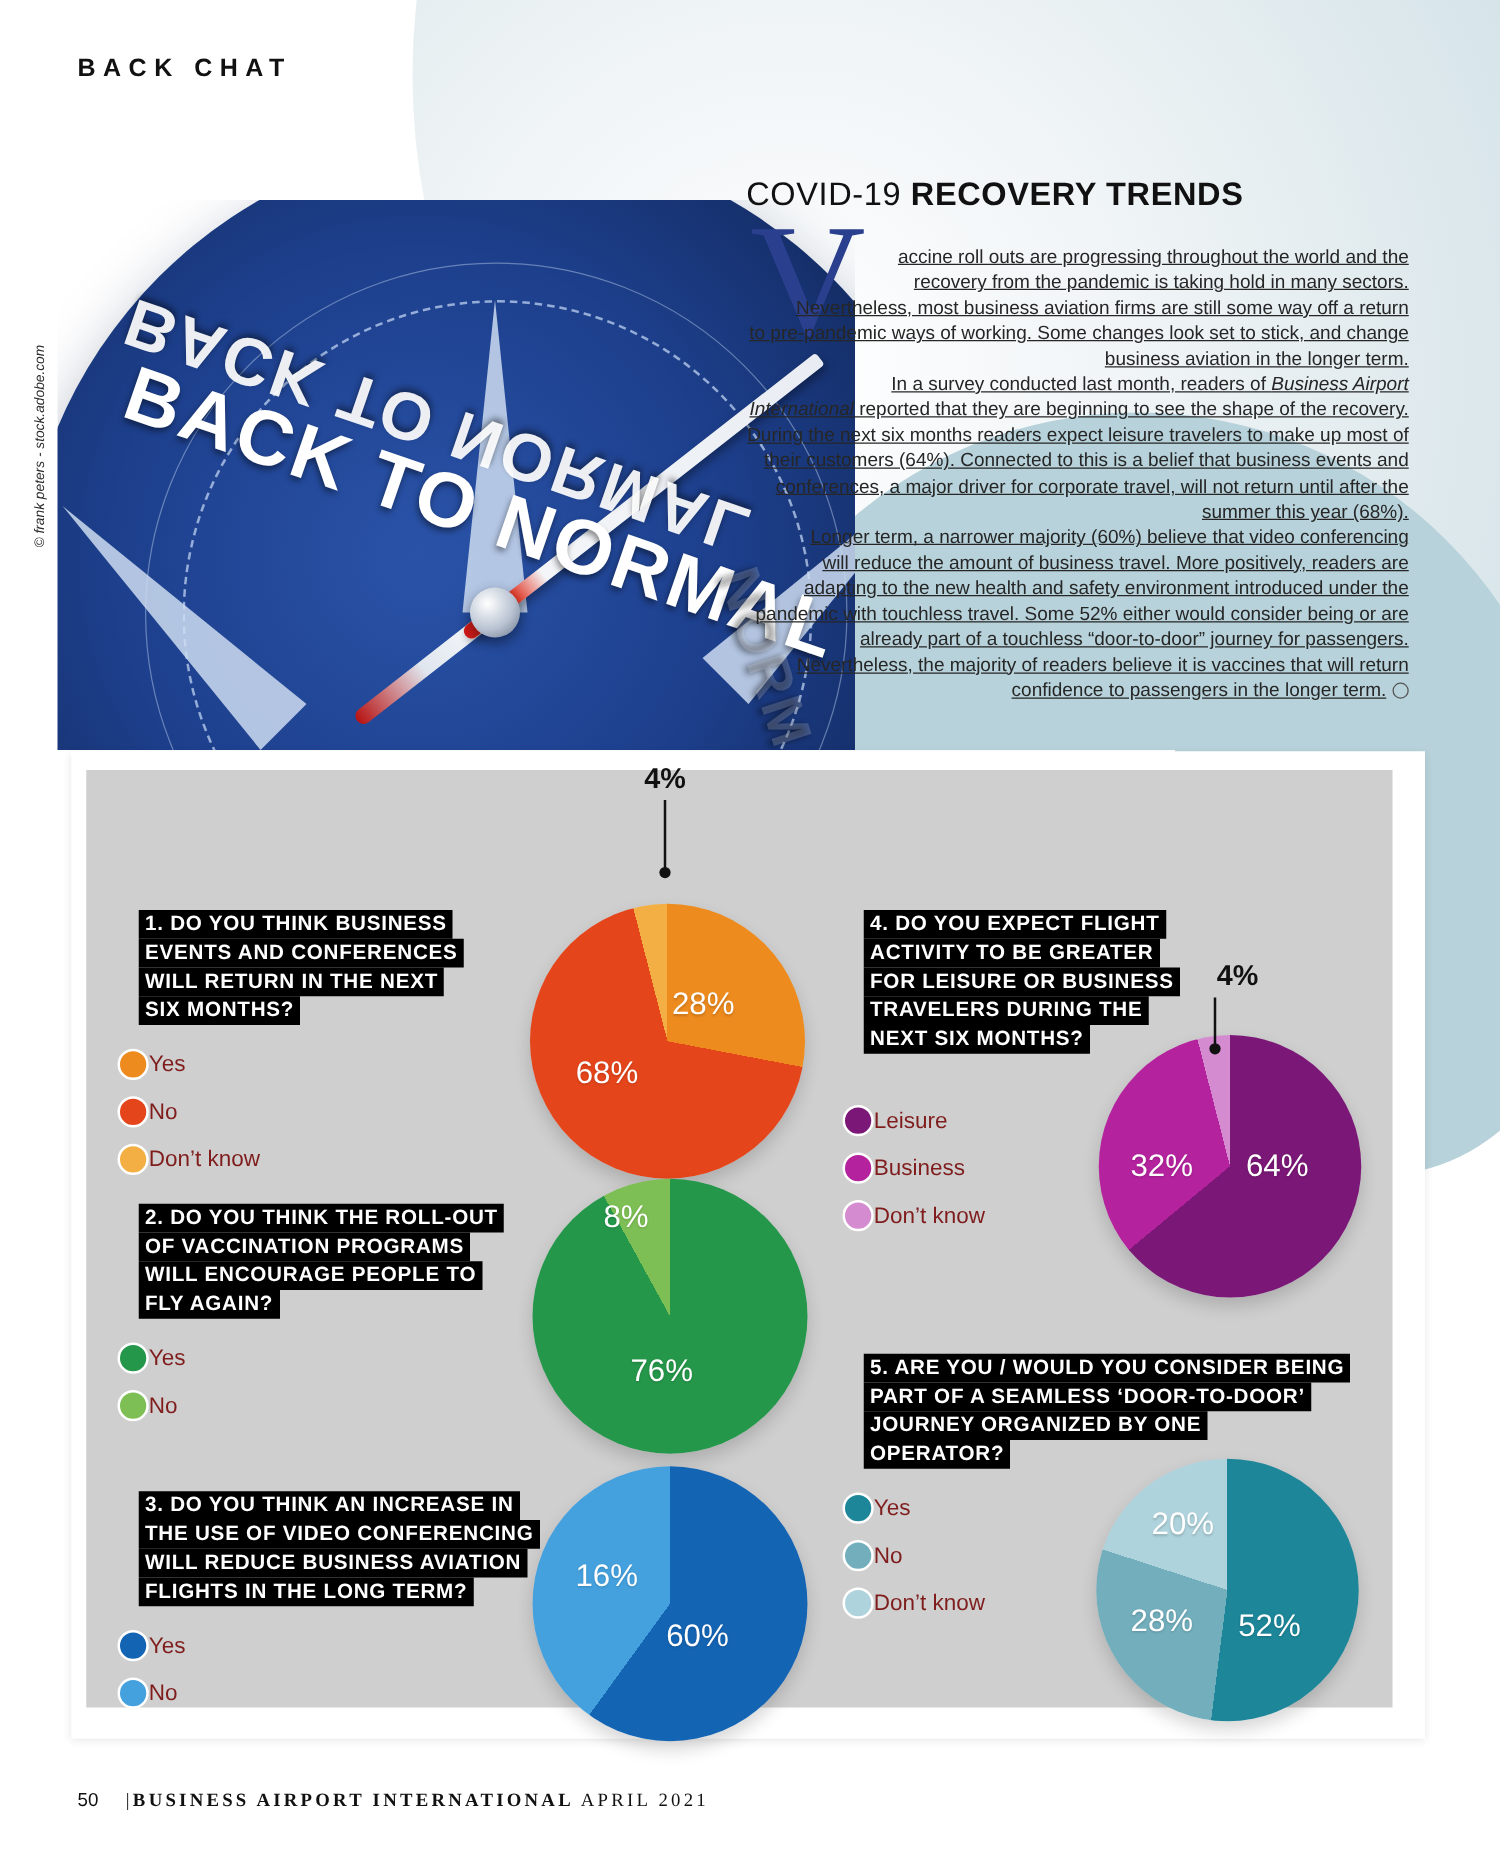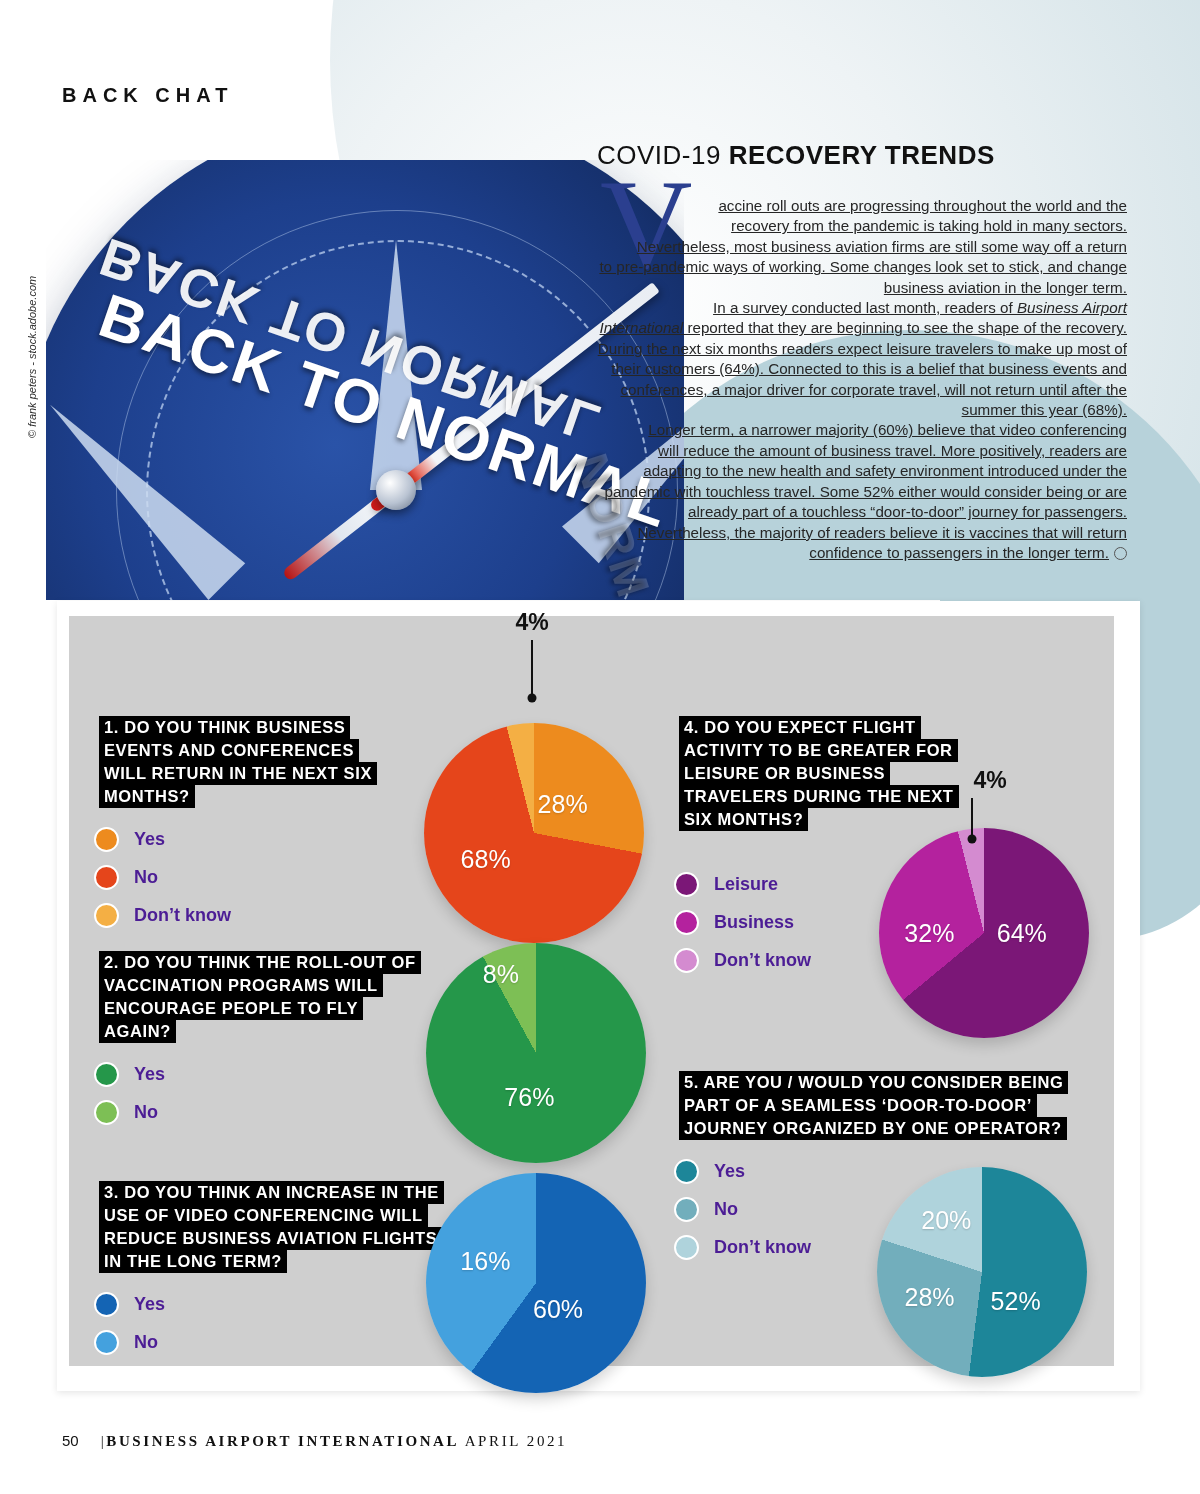--- a/index.html
+++ b/index.html
@@ -28,21 +28,21 @@
   }
   #bg-blob-right{
     position:absolute;left:940px;top:540px;width:330px;height:400px;
     background:#b7d2da;
     border-radius:0 0 220px 220px / 0 0 260px 260px;
   }
 
   
   #back-chat{
     position:absolute;left:62px;top:44px;
-    font-size:20px;font-weight:bold;letter-spacing:6px;color:#111;margin-top:40px;
+    font-size:20px;font-weight:bold;letter-spacing:6px;color:#111;
   }
 
   
   #photo-wrap{
     position:absolute;left:46px;top:160px;width:638px;height:440px;
     overflow:hidden;
   }
   #compass{
     position:absolute;left:-30px;top:-50px;width:760px;height:760px;
     border-radius:50%;
@@ -151,38 +151,38 @@
     background:#273b87;
   }
   #panel-title{
     position:absolute;left:22px;top:5px;
     color:#fff;font-size:38px;font-weight:bold;letter-spacing:-.5px;
   }
 
   
   .qblock{position:absolute;}
   .qtext{
-    margin:4px;padding:1px;font-size:16.5px;font-weight:bold;line-height:23px;
+    margin:16px;padding:1px;font-size:16.5px;font-weight:bold;line-height:23px;
     letter-spacing:.6px;color:#fff;
   }
   .qtext span{
     background:#000;
     box-decoration-break:clone;-webkit-box-decoration-break:clone;
     padding:2px 5px 3px 5px;
   }
   .legend{margin-top:18px;}
   .legend-row{
     display:flex;align-items:center;margin-bottom:13px;
   }
   .legend-dot{
     width:25px;height:25px;border-radius:50%;
     border:2.5px solid #fff;box-sizing:border-box;flex:0 0 auto;
   }
   .legend-label{
-    margin-left:15px;font-size:18px;color:#4c1d95;font-weight:bold;
+    font-size:18px;color:#7f1d1d;
   }
 
   
   .pie{
     position:absolute;border-radius:50%;
     box-shadow:0 7px 14px rgba(0,0,0,.16);
   }
   .pie-label{
     position:absolute;color:#fff;font-size:25px;font-weight:normal;
     transform:translate(-50%,-50%);white-space:nowrap;

